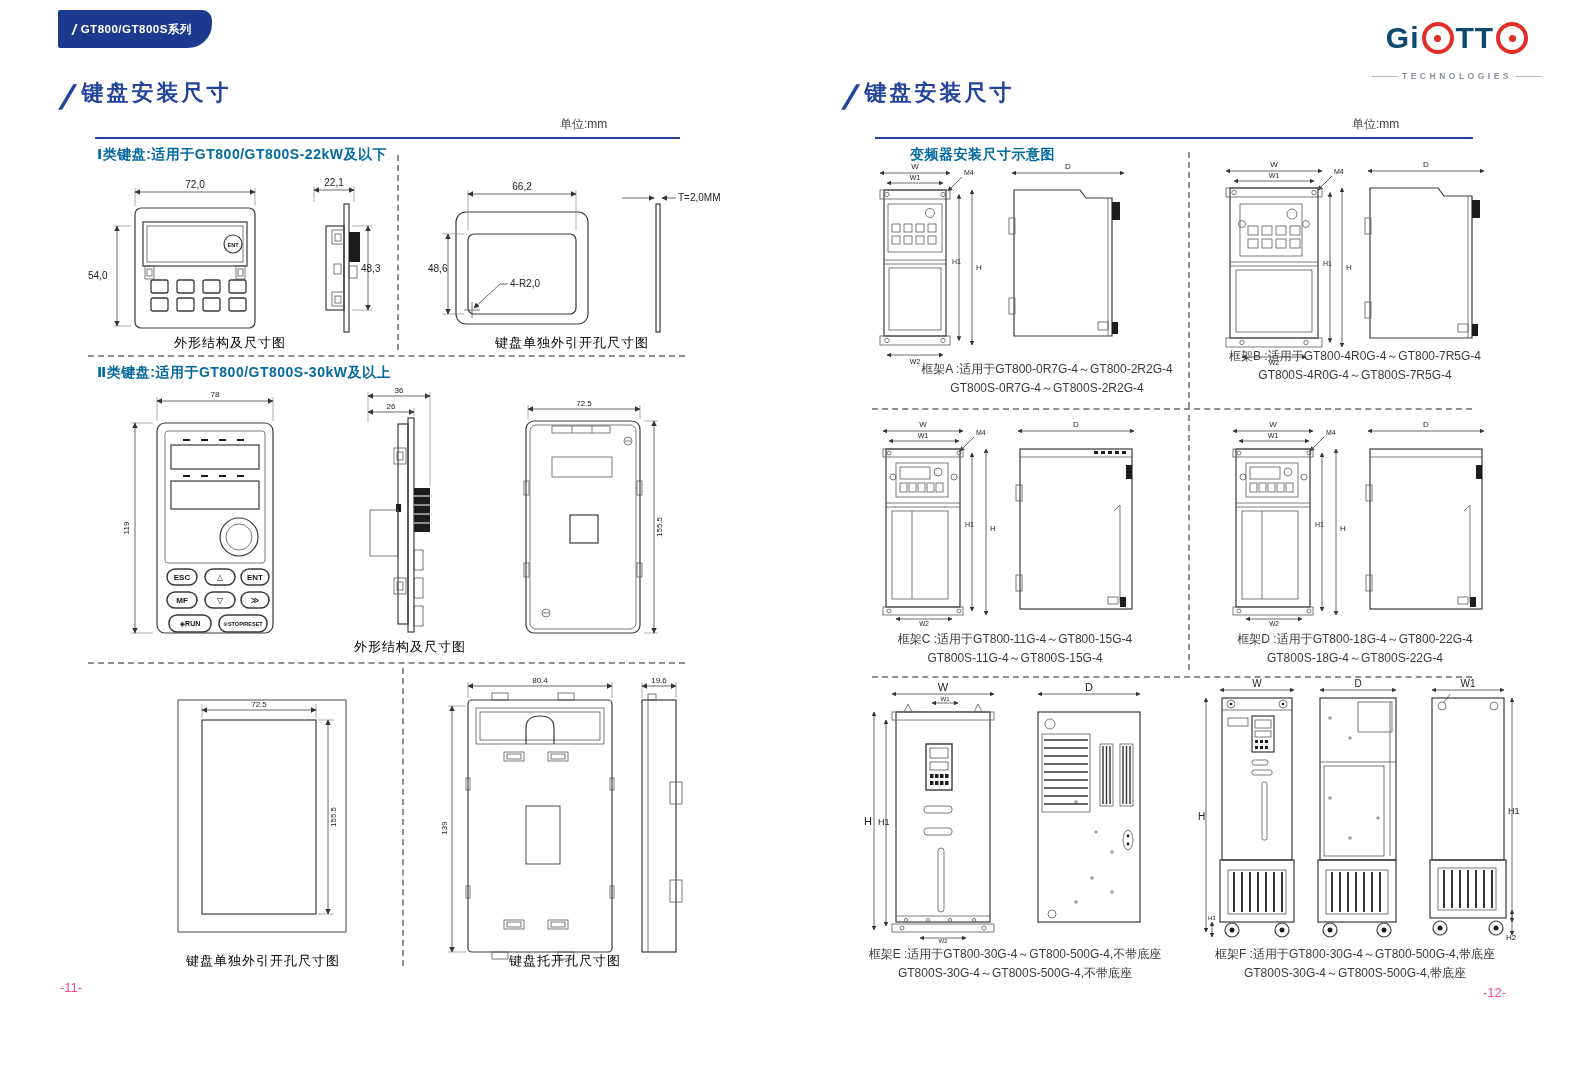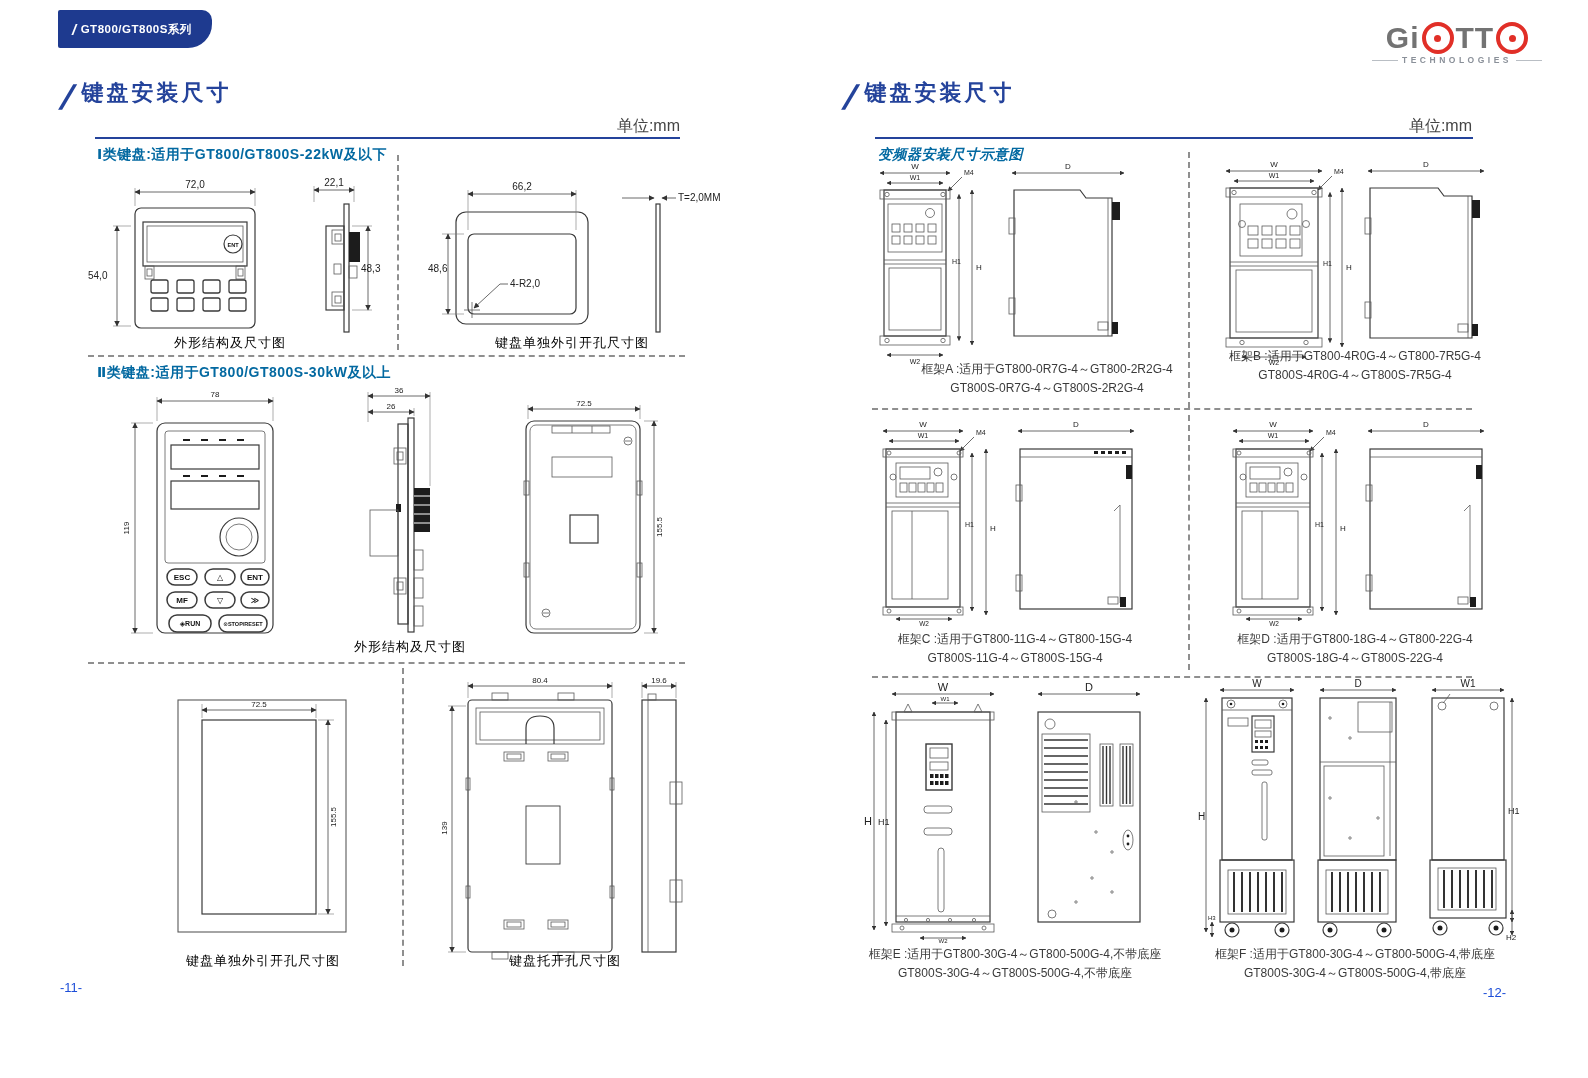--- a/index.html
+++ b/index.html
@@ -11,35 +11,35 @@
   
   .series-tab{
     left:58px;top:10px;height:38px;background:#1e3a8f;color:#fff;
     border-radius:2px 10px 24px 2px;display:flex;align-items:center;
     padding:0 20px 0 14px;font-size:11.5px;font-weight:bold;letter-spacing:.5px;
   }
   .series-tab .slash{font-style:italic;font-weight:bold;font-size:15px;margin-right:4px;}
   
   .logo{left:1372px;top:22px;width:170px;text-align:center;}
   .logo-row{display:flex;align-items:center;justify-content:center;gap:2px;}
-  .logo-txt{font-size:30px;font-weight:bold;color:#737373;letter-spacing:1px;line-height:1;}
+  .logo-txt{font-size:30px;font-weight:bold;color:#0c4a6e;letter-spacing:1px;line-height:1;}
   .logo-o{width:24px;height:24px;border:4px solid #e12f27;border-radius:50%;display:inline-block;position:relative;}
   .logo-o::after{content:"";position:absolute;inset:0;margin:auto;width:7px;height:7px;background:#e12f27;border-radius:50%;}
-  .logo-sub{margin-top:1px;display:flex;align-items:center;gap:4px;color:#8a9099;font-size:8.5px;letter-spacing:3.5px;font-weight:bold;}
+  .logo-sub{margin-top:17px;display:flex;align-items:center;gap:4px;color:#8a9099;font-size:8.5px;letter-spacing:3.5px;font-weight:bold;}
   .logo-sub .ln{flex:1;height:1px;background:#b9bec4;}
   
   .sec-title{display:flex;align-items:flex-start;gap:10px;color:#24439b;}
   .sec-title .slash{font-size:34px;font-weight:bold;font-style:italic;line-height:1;transform:skewX(-12deg);}
   .sec-title h1{margin:2px 0 0 0;font-size:22px;letter-spacing:3px;line-height:1;}
-  .unit{font-size:16px;color:#444;text-align:right;width:120px;}
+  .unit{font-size:12px;color:#444;text-align:left;width:120px;}
   .rule{height:2px;background:#24439b;}
   .red-head{color:#0369a1;font-size:14px;font-weight:bold;letter-spacing:.5px;}
   .caption{font-size:13px;color:#000000;text-align:center;letter-spacing:1px;}
   .cap2{font-size:12px;color:#3a3a3a;text-align:center;line-height:1.55;}
-  .pagenum{font-size:13px;color:#1d4ed8;}
+  .pagenum{font-size:13px;color:#ec4899;}
   .dashh{border-top:2px dashed #8f8f8f;height:0;}
   .dashv{border-left:2px dashed #8f8f8f;width:0;}
   
   svg{overflow:visible;}
   .ol{fill:none;stroke:#3a3a3a;stroke-width:1.2;}
   .thin{fill:none;stroke:#5a5a5a;stroke-width:0.8;}
   .dim{stroke:#444;stroke-width:0.8;fill:none;}
   .ext{stroke:#777;stroke-width:0.6;fill:none;}
   .fillk{fill:#1c1c1c;stroke:none;}
   .dt{font-size:10px;fill:#222;}
@@ -367,21 +367,21 @@
 <div class="abs caption" style="left:143px;top:952px;width:240px;">键盘单独外引开孔尺寸图</div>
 <div class="abs caption" style="left:455px;top:952px;width:220px;">键盘托开孔尺寸图</div>
 <div class="abs pagenum" style="left:60px;top:980px;">-11-</div>
 
 <div class="abs sec-title" style="left:845px;top:80px;">
   <span class="slash">/</span>
   <h1>键盘安装尺寸</h1>
 </div>
 <div class="abs unit" style="left:1352px;top:116px;">单位:mm</div>
 <div class="abs rule" style="left:875px;top:137px;width:598px;"></div>
-<div class="abs red-head" style="left:878px;top:146px;font-style:italic;">变频器安装尺寸示意图</div>
+<div class="abs red-head" style="left:910px;top:146px;">变频器安装尺寸示意图</div>
 
 <svg class="abs" style="left:862px;top:158px;" width="285" height="208" viewBox="0 0 285 208">
   <defs>
       <marker id="mA" viewBox="0 0 10 10" refX="9" refY="5" markerWidth="6" markerHeight="6" orient="auto-start-reverse">
         <path d="M0,0L10,5L0,10z" fill="#333"></path>
       </marker>
     </defs>
   <line class="dim" x1="18" y1="15" x2="88" y2="15" marker-start="url(#mA)" marker-end="url(#mA)"></line>
   <text class="dts" x="53" y="11" text-anchor="middle">W</text>
   <line class="dim" x1="25" y1="25" x2="81" y2="25" marker-start="url(#mA)" marker-end="url(#mA)"></line>

